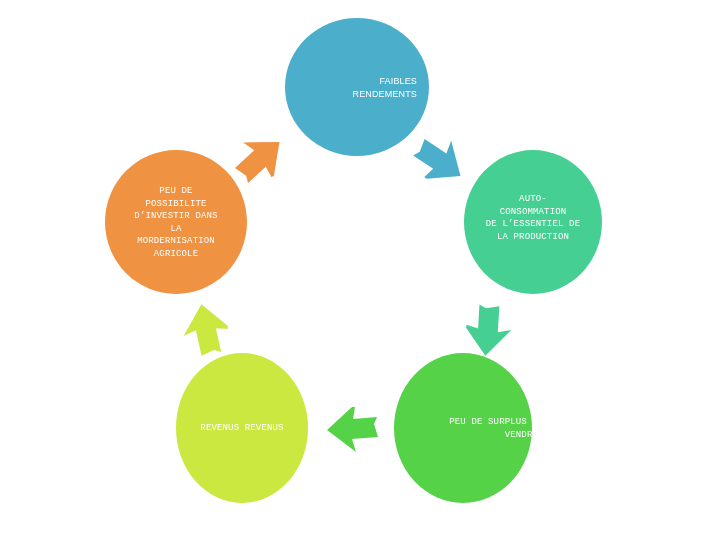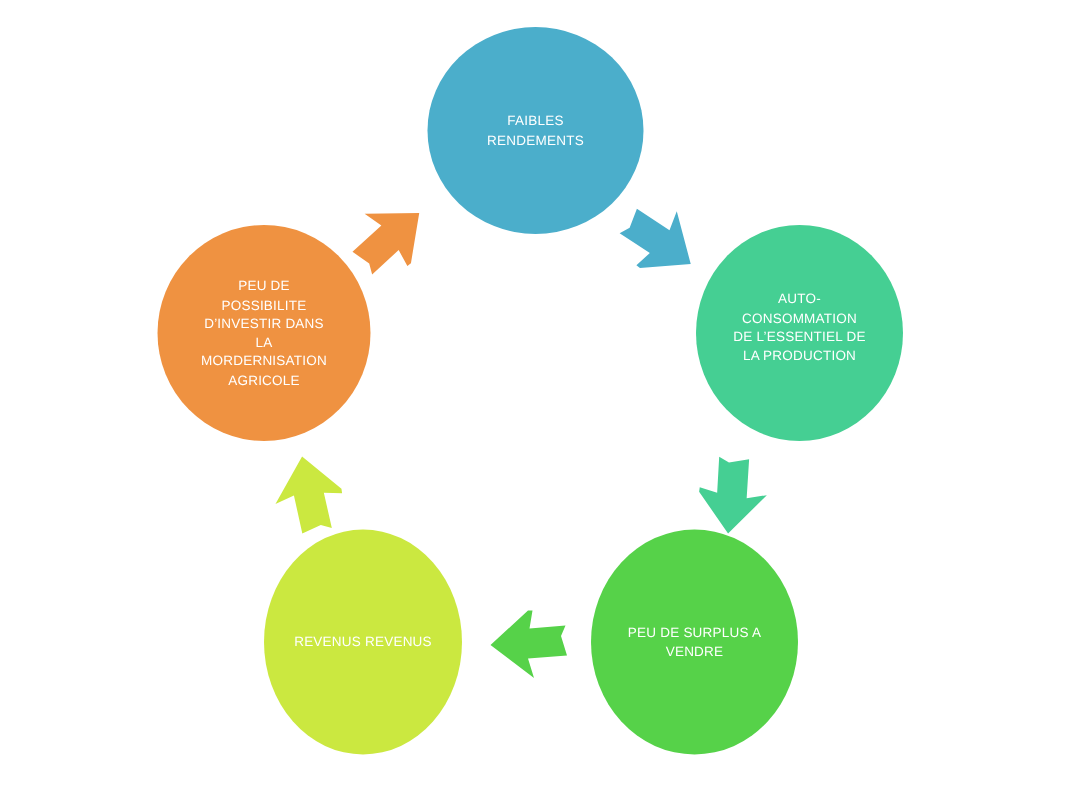--- a/index.html
+++ b/index.html
@@ -32,22 +32,22 @@
     text-align: center;
     color: #ffffff;
     font-family: "Liberation Sans", sans-serif;
     font-size: 9px;
     line-height: 12.5px;
     letter-spacing: 0.15px;
     white-space: pre-line;
     pointer-events: none;
     transform: translate(-50%, -50%);
   }
-  .node-label.wide { width: 150px; }
-  .node-label.narrow { width: 120px; }
+  .node-label.wide { width: 150px; font-family: Liberation Mono, monospace; }
+  .node-label.narrow { width: 120px; text-align: right; }
 </style>
 </head>
 <body>
 
 <div id="diagram-root" style="background: rgb(255, 255, 255);">
 
   <svg id="cycle-svg" viewBox="0 0 720 540">
     <g id="arrows-layer">
         <g transform="translate(205,330) rotate(-8)">
           <path d="M 0,-26 L 23,-1 L 23,2 L 11,0 L 13,24 L 6,21 L -7,25 L -9,-1 L -22,3 Z" fill="#CBE840"></path>
@@ -74,21 +74,21 @@
       </g>
   </svg>
 
   <div id="labels-layer">
       <div class="node-label narrow" style="left: 357px; top: 87px; color: rgb(255, 255, 255);">FAIBLES
 RENDEMENTS</div>
       <div class="node-label wide" style="left: 533px; top: 218px; color: rgb(255, 255, 255);">AUTO-
 CONSOMMATION
 DE L’ESSENTIEL DE
 LA PRODUCTION</div>
-      <div class="node-label wide" style="left: 463px; top: 428px; color: rgb(255, 255, 255);">PEU DE SURPLUS A
+      <div class="node-label wide" style="left: 463px; top: 428px; color: rgb(255, 255, 255); text-align: right;">PEU DE SURPLUS A
 VENDRE</div>
       <div class="node-label wide" style="left: 242px; top: 428px; color: rgb(255, 255, 255);">REVENUS REVENUS</div>
       <div class="node-label wide" style="left: 176px; top: 222px; color: rgb(255, 255, 255);">PEU DE
 POSSIBILITE
 D’INVESTIR DANS
 LA
 MORDERNISATION
 AGRICOLE</div>
     </div>
 

